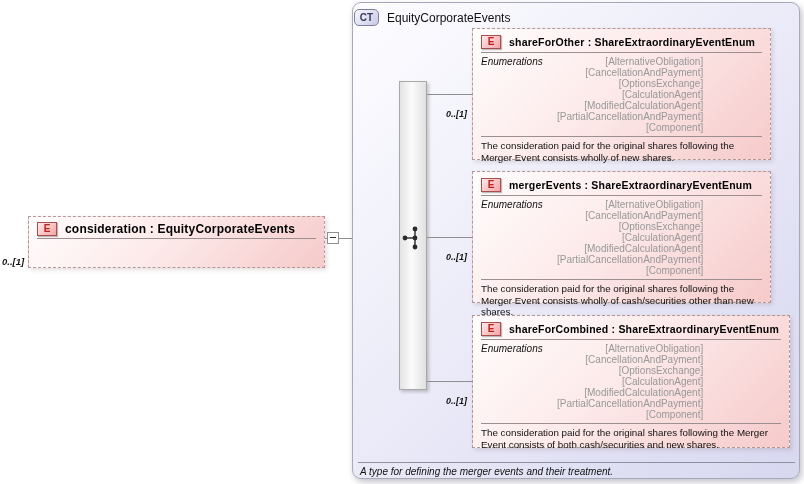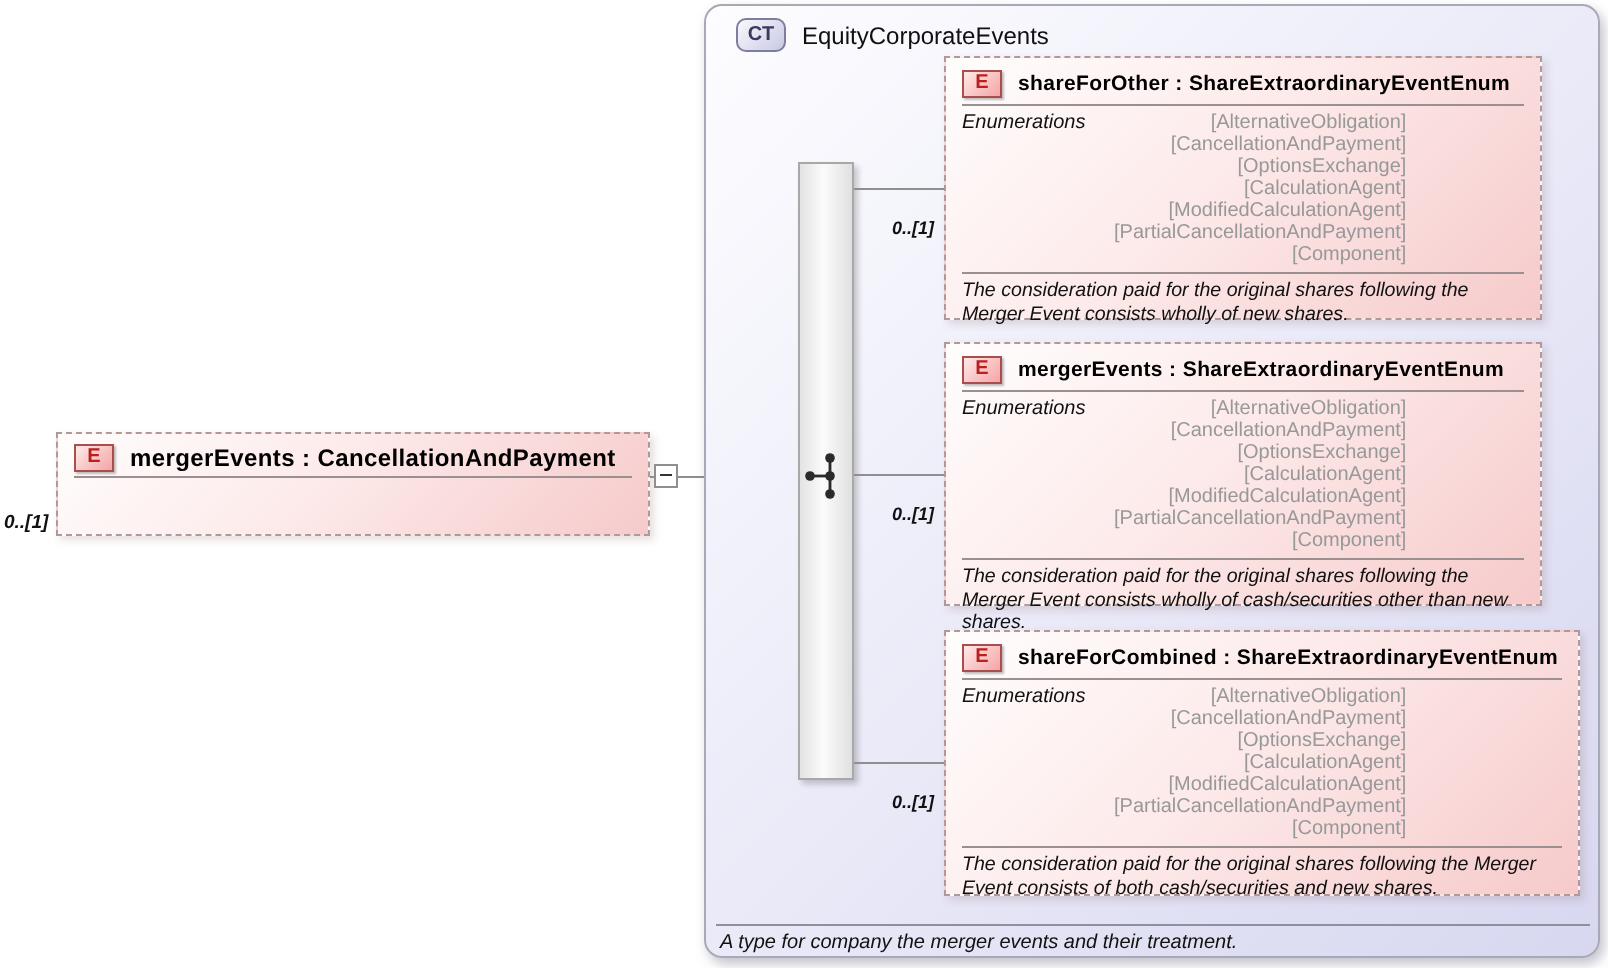--- a/index.html
+++ b/index.html
@@ -10,21 +10,21 @@
     color:#000;
   }
   
   .ct-box {
     position:absolute; left:352px; top:2px; width:448px; height:477px;
     border:1px solid #a8a8b8; border-radius:9px;
     background:linear-gradient(135deg,#fdfdff 0%,#ececf9 45%,#d7d7f0 100%);
     box-shadow:2px 3px 6px rgba(80,80,110,0.35);
     box-sizing:border-box;
   }
-  .ct-header { position:absolute; left:15px; top:6px; display:flex; align-items:center; gap:8px; }
+  .ct-header { position:absolute; left:1px; top:6px; display:flex; align-items:center; gap:8px; }
   .badge-ct {
     width:23px; height:15px; flex:none;
     border:1px solid #7d7da0; border-radius:5px;
     background:linear-gradient(135deg,#f8f8fd 0%,#c9c9e6 100%);
     color:#3a3a5c; font-weight:bold; font-size:10px;
     display:flex; align-items:center; justify-content:center;
   }
   .ct-title { font-weight:normal; font-size:12px; color:#101010; white-space:nowrap; }
   .ct-footer-line { position:absolute; left:5px; top:459px; width:437px; height:1px; background:#8f8f9f; }
   .ct-footer-text { position:absolute; left:7px; top:463px; width:430px; font-style:italic; font-size:10px; color:#111; }
@@ -44,21 +44,21 @@
     border:1px solid #aa4d4d;
     background:linear-gradient(135deg,#ffe9e9 0%,#f4a5a5 100%);
     color:#bb1f1f; font-weight:bold; font-size:10px;
     display:flex; align-items:center; justify-content:center;
     box-shadow:1px 1px 1px rgba(0,0,0,0.25);
     box-sizing:border-box;
   }
   .element-title { font-weight:bold; font-size:10.5px; color:#000; white-space:nowrap; letter-spacing:0.2px; }
   .element-title.big { font-size:12px; }
   .sep { height:1px; background:#9b8f8f; margin:3px 0 3px 0; }
-  .element-desc { font-style:italic; font-size:9.8px; line-height:11.5px; color:#111; }
+  .element-desc { font-size:9.8px; line-height:11.5px; color:#111; }
 
   .enum-row { display:flex; }
   .enum-label { width:76px; flex:none; font-style:italic; font-size:10px; color:#111; }
   .enum-values { font-size:10px; line-height:11px; color:#989898; }
   .enum-values div { white-space:nowrap;text-align:right; }
 
   
   .merger-box { left:28px; top:216px; width:297px; height:52px; padding:4px 8px; }
 
   
@@ -82,38 +82,38 @@
 </head>
 <body>
 
 <div class="canvas">
 
   <div class="card-label" style="left:2px; top:230px; font-size:9.5px;">0..[1]</div>
 
   <div class="element-box merger-box">
     <div class="element-header">
       <span class="badge-e">E</span>
-      <span class="element-title big">mergerEvents : CancellationAndPayment</span>
+      <span class="element-title big">consideration : EquityCorporateEvents</span>
     </div>
     <div class="sep" style="margin:2px 0 3px 0;"></div>
   </div>
 
   <div class="h-line" style="left:325px; top:238px; width:74px;"></div>
   <div class="toggle">
     <span class="minus"></span>
   </div>
   <div class="card-label right" style="left:351px; top:226px; width:46px;">[1]..[1]</div>
 
   <div class="ct-box">
     <div class="ct-header">
       <span class="badge-ct">CT</span>
       <span class="ct-title">EquityCorporateEvents</span>
     </div>
     <div class="ct-footer-line"></div>
-    <div class="ct-footer-text">A type for company the merger events and their treatment.</div>
+    <div class="ct-footer-text">A type for defining the merger events and their treatment.</div>
   </div>
 
   <div class="seq-bar"></div>
   <svg class="seq-icon" width="26" height="26" viewBox="0 0 26 26">
     <line x1="5" y1="13" x2="15" y2="13" stroke="#2a2a2a" stroke-width="1.4"></line>
     <line x1="15" y1="4" x2="15" y2="22" stroke="#2a2a2a" stroke-width="1.4"></line>
     <circle cx="5" cy="13" r="2.4" fill="#2a2a2a"></circle>
     <circle cx="15" cy="4" r="2.4" fill="#2a2a2a"></circle>
     <circle cx="15" cy="13" r="2.4" fill="#2a2a2a"></circle>
     <circle cx="15" cy="22" r="2.4" fill="#2a2a2a"></circle>

